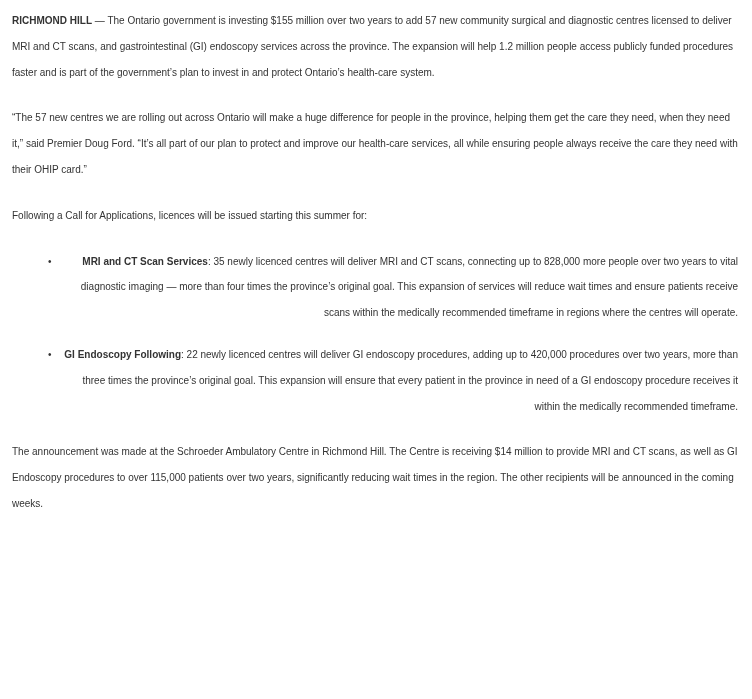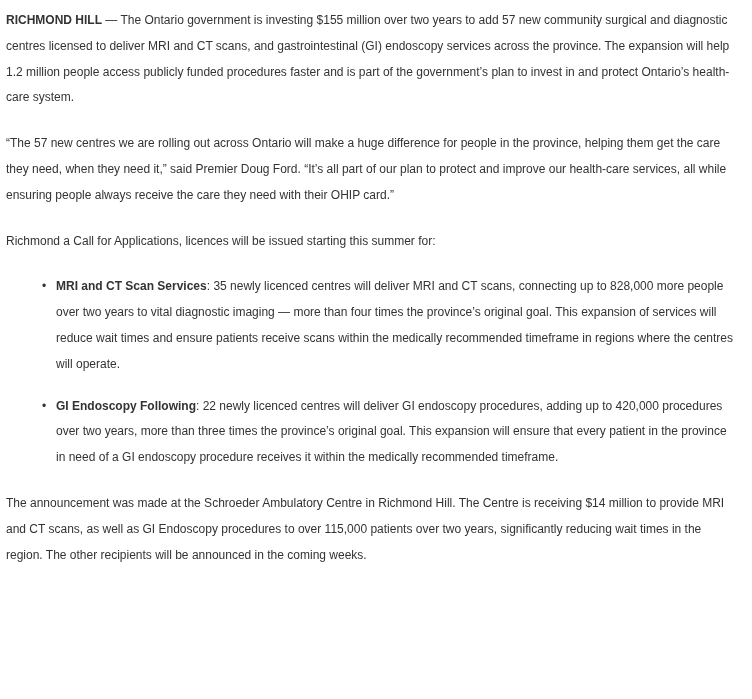--- a/index.html
+++ b/index.html
@@ -8,36 +8,37 @@
     padding: 0;
     background: #ffffff;
   }
   body {
     width: 752px;
     height: 699px;
     overflow: hidden;
     font-family: "Liberation Sans", "DejaVu Sans", sans-serif;
   }
   .article {
-    padding: 8px 14px 0 6px;
+    padding: 8px 14px 0 12px;
     color: #333333;
-    font-size: 12px;
+    font-size: 10px;
     line-height: 25.8px;
   }
   .article p {
     margin: 0 0 20px 0;
   }
   .article strong {
     font-weight: 700;
     color: #333333;
   }
   ul.services-list {
     margin: 0 0 20px 0;
     padding: 0 0 0 50px;
     list-style: none;
+    text-align: right;
   }
   ul.services-list li {
     position: relative;
     margin: 0 0 16px 0;
   }
   ul.services-list li::before {
     content: "•";
     position: absolute;
     left: -14px;
     top: 0;
@@ -49,21 +50,21 @@
 </style>
 </head>
 <body>
 
 <div class="article">
 
   <p><strong>RICHMOND HILL</strong><span> — The Ontario government is investing $155 million over two years to add 57 new community surgical and diagnostic centres licensed to deliver MRI and CT scans, and gastrointestinal (GI) endoscopy services across the province. The expansion will help 1.2 million people access publicly funded procedures faster and is part of the government’s plan to invest in and protect Ontario’s health-care system.</span></p>
 
   <p>“The 57 new centres we are rolling out across Ontario will make a huge difference for people in the province, helping them get the care they need, when they need it,” said Premier Doug Ford. “It’s all part of our plan to protect and improve our health-care services, all while ensuring people always receive the care they need with their OHIP card.”</p>
 
-  <p>Richmond a Call for Applications, licences will be issued starting this summer for:</p>
+  <p>Following a Call for Applications, licences will be issued starting this summer for:</p>
 
   <ul class="services-list">
     <li><strong>MRI and CT Scan Services</strong><span>: 35 newly licenced centres will deliver MRI and CT scans, connecting up to 828,000 more people over two years to vital diagnostic imaging — more than four times the province’s original goal. This expansion of services will reduce wait times and ensure patients receive scans within the medically recommended timeframe in regions where the centres will operate.</span></li>
     <li><strong>GI Endoscopy Following</strong><span>: 22 newly licenced centres will deliver GI endoscopy procedures, adding up to 420,000 procedures over two years, more than three times the province’s original goal. This expansion will ensure that every patient in the province in need of a GI endoscopy procedure receives it within the medically recommended timeframe.</span></li>
   </ul>
 
   <p>The announcement was made at the Schroeder Ambulatory Centre in Richmond Hill. The Centre is receiving $14 million to provide MRI and CT scans, as well as GI Endoscopy procedures to over 115,000 patients over two years, significantly reducing wait times in the region. The other recipients will be announced in the coming weeks.</p>
 
 </div>
 

